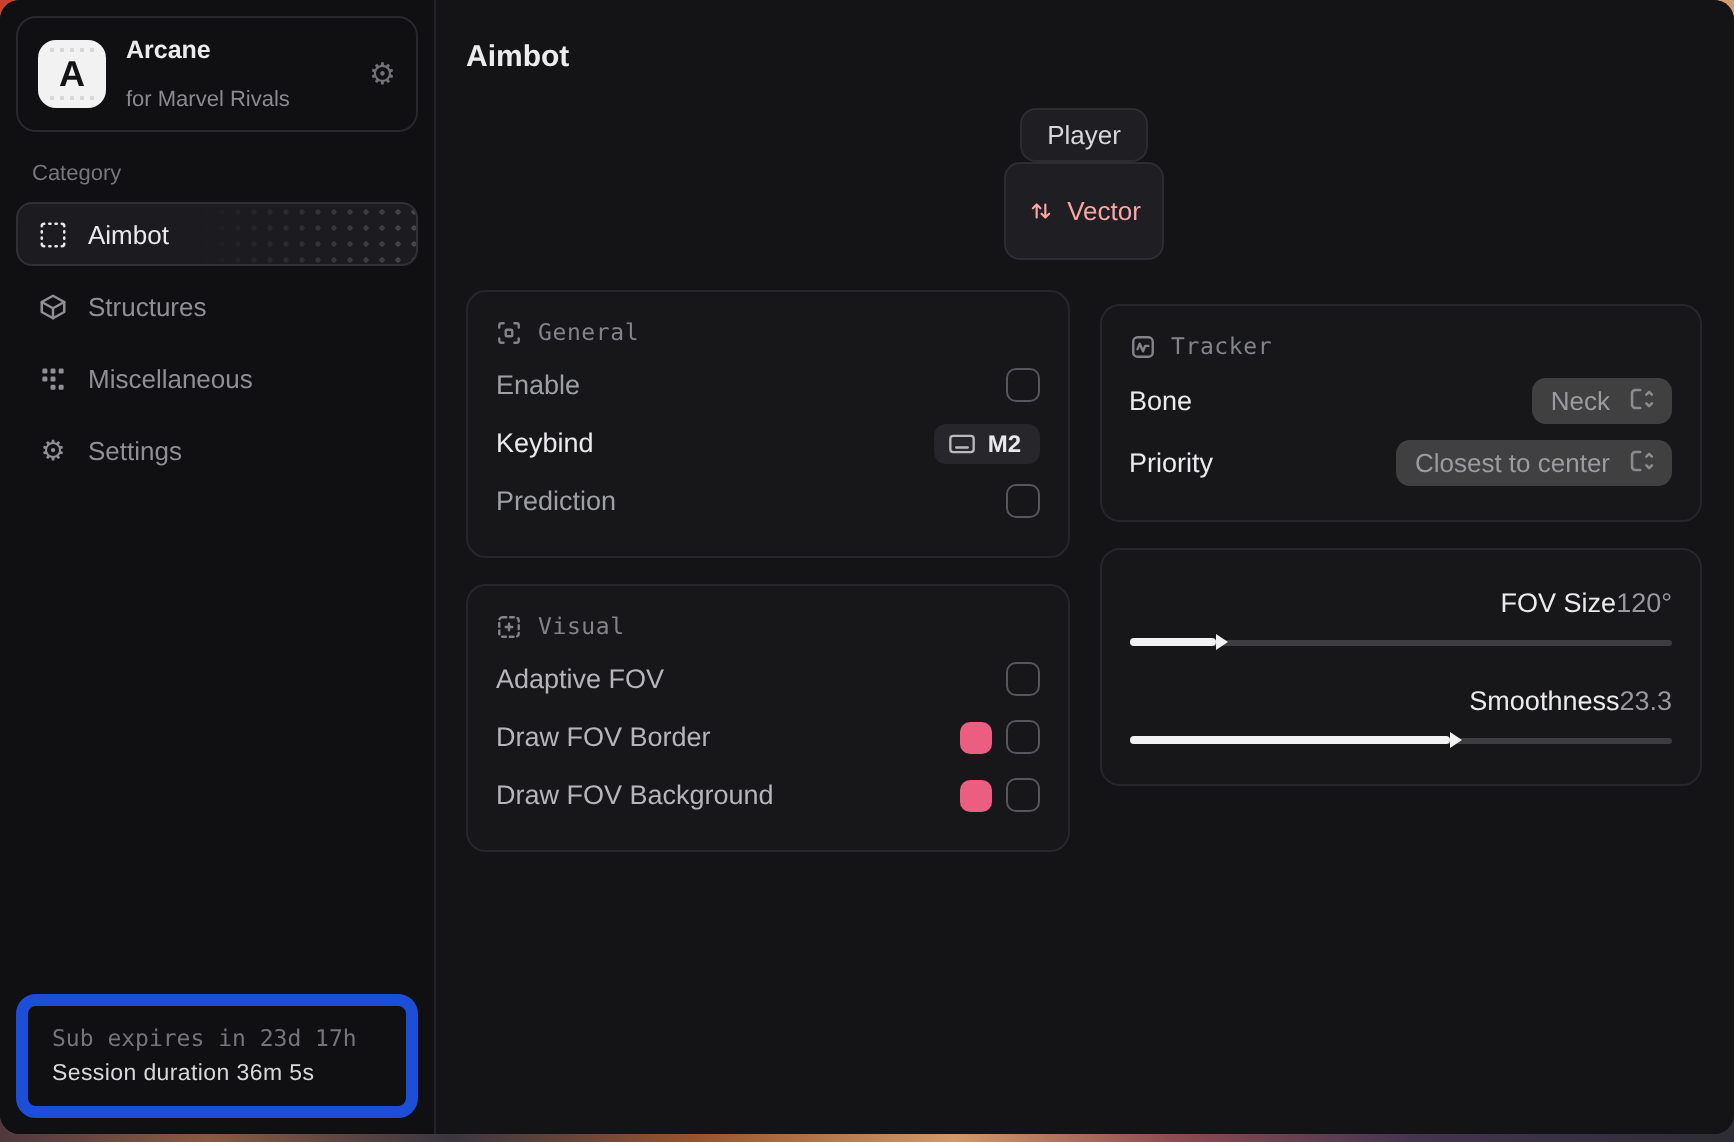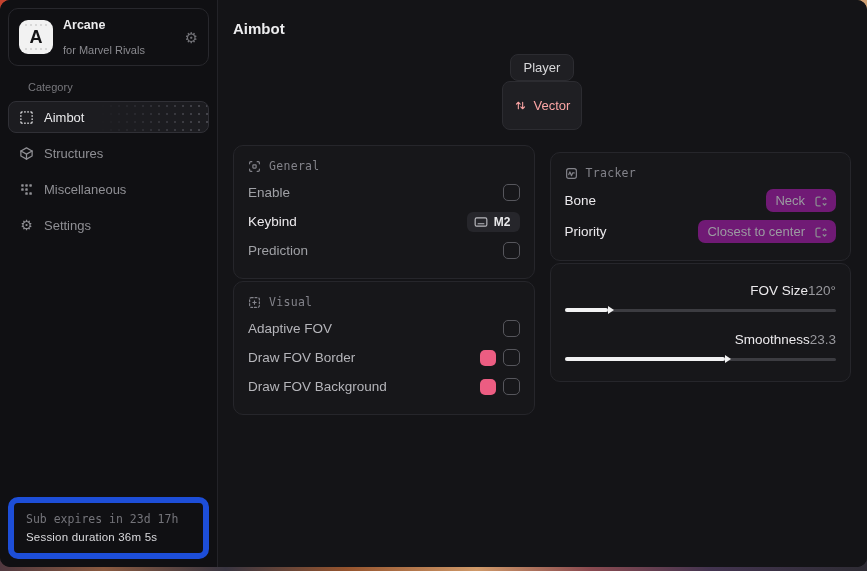--- a/index.html
+++ b/index.html
@@ -26,21 +26,21 @@
     background-image:
       repeating-linear-gradient(90deg,#d8d8d8 0 2px, transparent 2px 5px),
       repeating-linear-gradient(90deg,#d8d8d8 0 2px, transparent 2px 5px);
     background-size:22px 2px,22px 2px; background-position:center 4px, center 28px;
     background-repeat:no-repeat; }
   .logo-meta { flex:1; display:flex; flex-direction:column; gap:12px; }
   .logo-name { color:#ececee; font-size:12.5px; font-weight:bold; }
   .logo-sub { color:#8a8a8f; font-size:11px; }
   .gear-btn { color:#717176; font-size:15px; line-height:1; cursor:pointer; }
 
-  .category-label { color:#77777c; font-size:11px; margin:15px 0 8px 20px; }
+  .category-label { color:#77777c; font-size:11px; margin:15px 0 8px 8px; }
 
   .menu { display:flex; flex-direction:column; gap:4px; }
   .menu-item { height:32px; display:flex; align-items:center; gap:10px; padding:0 10px;
     border-radius:8px; color:#8f8f94; font-size:13px; border:1px solid transparent;
     position:relative; overflow:hidden; cursor:pointer; }
   .menu-item.active { background:#1c1c20; border-color:#303036; color:#e9e9eb; }
   .menu-item svg { width:15px; height:15px; flex:none; }
   .menu-item .gear-glyph { width:15px; text-align:center; font-size:14px; line-height:1; }
   .dot-pattern { position:absolute; right:0; top:0; bottom:0; width:55%;
     background-image:radial-gradient(circle,#45454c 1.2px, transparent 1.4px);
@@ -56,21 +56,21 @@
   
   .main { flex:1; background:#141417; padding:16px 16px 0 15px; display:flex; flex-direction:column; }
   .page-title { color:#ececee; font-size:15px; font-weight:bold; margin:4px 0 0 0; }
   .toolbar { display:flex; align-items:center; justify-content:flex-end; margin-top:17px;flex-direction:column; }
   .pill-btn { background:#1f1f23; border:1px solid #2c2c31; border-radius:8px; color:#d8d8da;
     font-size:13px; padding:5px 13px; cursor:pointer; display:flex; align-items:center; gap:7px; }
   .pill-btn svg { width:13px; height:13px; }
   .vector-btn { color:#fca5a5; padding:16px 11px; }
 
   .cards { display:flex; gap:15px; margin-top:15px; align-items:flex-start; }
-  .col { flex:1; display:flex; flex-direction:column; gap:2px; }
+  .col { flex:1; display:flex; flex-direction:column; gap:13px; }
   .col-right { margin-top:7px; }
   .card { background:#17171a; border:1px solid #26262b; border-radius:10px; padding:11px 14px 13px; }
   .card-header { display:flex; align-items:center; gap:8px; color:#83838a; margin:2px 0 5px; }
   .card-header svg { width:13px; height:13px; }
   .card-title { font-family:"DejaVu Sans Mono", monospace; font-size:11.5px; letter-spacing:.3px; }
 
   .row { height:29px; display:flex; align-items:center; justify-content:space-between; }
   .row-tall { height:31px; }
   .row-label { font-size:13.5px; color:#9fa0a5; }
   .row-label.bright { color:#eceaed; }
@@ -79,22 +79,22 @@
   .checkbox { width:17px; height:17px; border:1.5px solid #56565c; border-radius:5px;
     background:transparent; cursor:pointer; }
   .row-controls { display:flex; align-items:center; gap:7px; }
   .swatch { width:16px; height:16px; border-radius:5px; cursor:pointer; }
 
   .kbd-badge { background:#26262b; border-radius:6px; padding:3px 9px 3px 7px; display:flex;
     align-items:center; gap:6px; cursor:pointer; }
   .kbd-badge svg { width:14px; height:14px; color:#b9b9be; }
   .kbd-text { color:#e9e9eb; font-size:12px; font-weight:bold; }
 
-  .dropdown { background:#701a75; border-radius:7px; padding:4px 9px; display:flex;
-    align-items:flex-end; gap:9px; cursor:pointer; }
+  .dropdown { background:#404040; border-radius:7px; padding:4px 9px; display:flex;
+    align-items:flex-start; gap:9px; cursor:pointer; }
   .dropdown-value { color:#9b9ba1; font-size:13px; }
   .dropdown svg { width:13px; height:13px; color:#8a8a90; }
 
   .slider-block { margin-top:3px; margin-bottom:12px; }
   .slider-block:last-child { margin-bottom:4px; }
   .slider-head { display:flex; align-items:center; justify-content:flex-end; height:24px; }
   .slider-value { color:#98989d; font-size:13.5px; }
   .slider-track { position:relative; height:10px; margin-top:3px; cursor:pointer; }
   .slider-rail { position:absolute; left:0; right:0; top:3.5px; height:3px; background:#3c3c41; border-radius:2px; }
   .slider-fill { position:absolute; left:0; top:3px; height:4px; background:#f2f2f3; border-radius:3px; }

